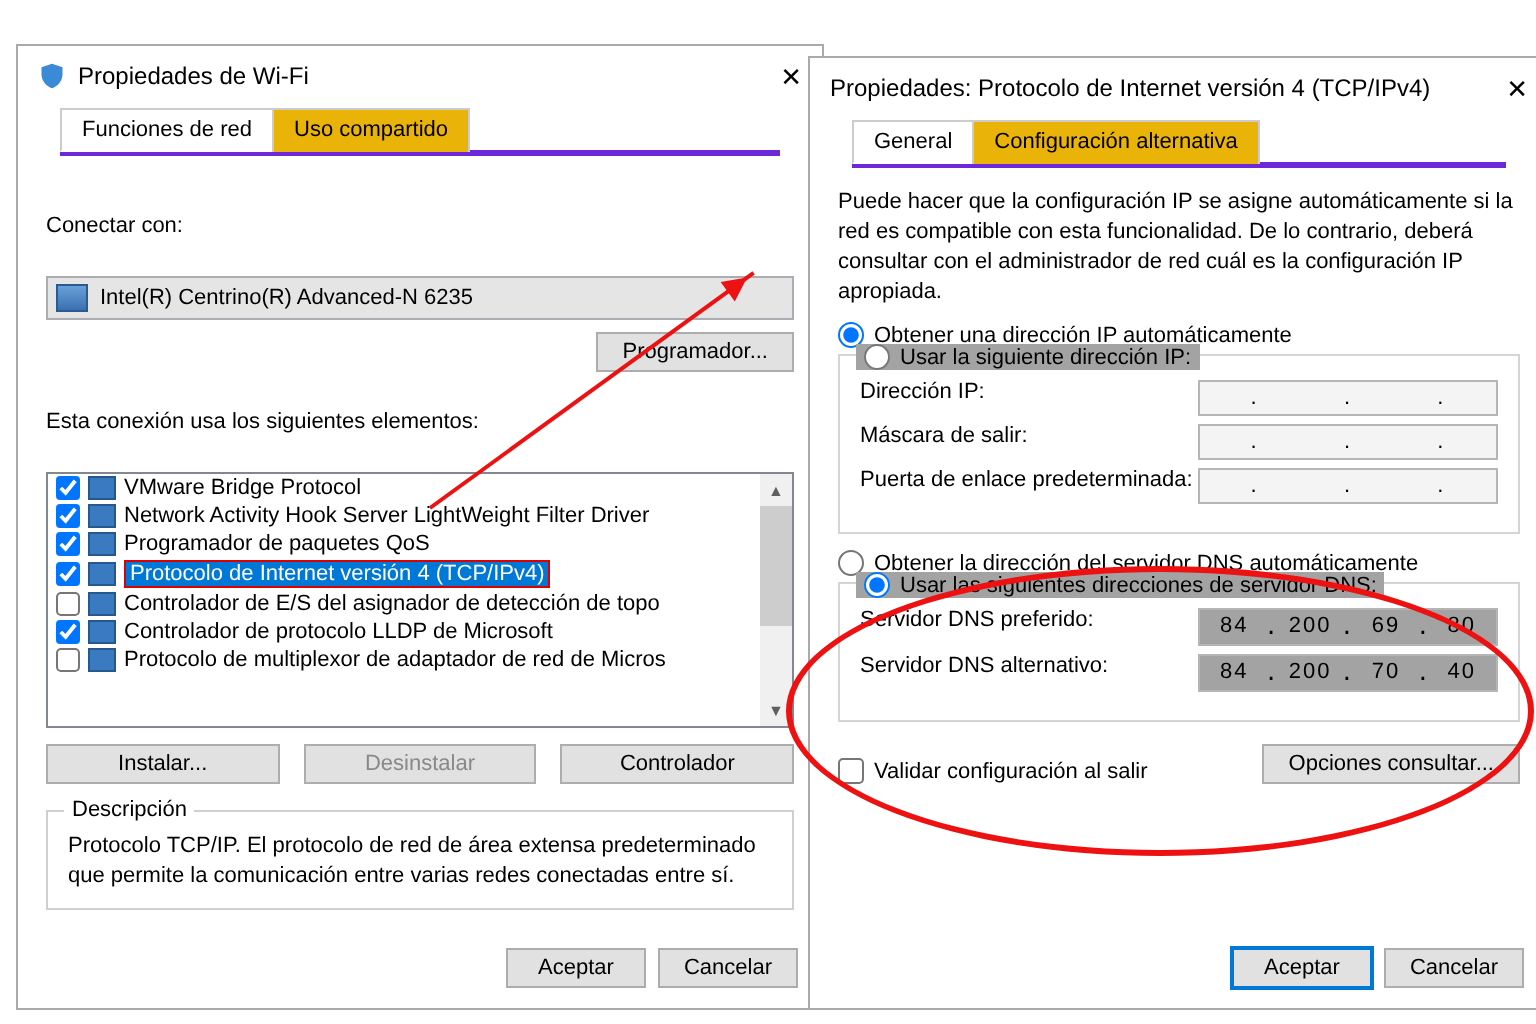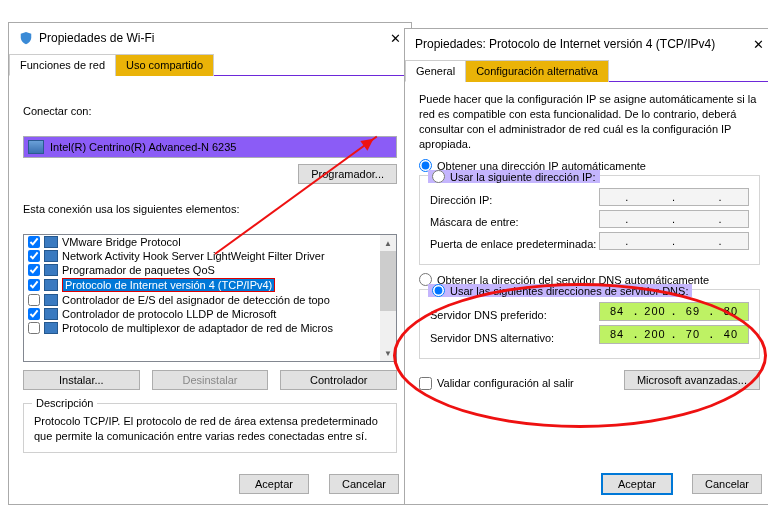--- a/index.html
+++ b/index.html
@@ -4,58 +4,58 @@
 <style>
 *{box-sizing:border-box;margin:0;padding:0;font-family:"Segoe UI",Tahoma,sans-serif;font-size:11px;color:#000}
 body{background:#fff;width:768px;height:512px;position:relative;overflow:hidden}
 .window{position:absolute;background:#fff;border:1px solid #aaa}
 .w1{left:8px;top:22px;width:404px;height:483px}
 .w2{left:404px;top:28px;width:371px;height:477px}
 .titlebar{display:flex;align-items:center;padding:8px 10px;position:relative}
 .title-icon{width:14px;height:14px;margin-right:6px}
 .title-text{font-size:12px}
 .close-x{position:absolute;right:10px;top:8px;font-size:13px;font-weight:300;cursor:pointer}
-.tabs{display:flex;border-bottom:1px solid #6d28d9;margin:0 0}
+.tabs{display:flex;border-bottom:3px solid #6d28d9;margin:0 21px}
 .tab{padding:4px 10px;border:1px solid #ccc;border-bottom:none;background:#fff;position:relative;top:1px;margin-right:-1px;cursor:pointer}
 .tab.active{background:#fff;border-bottom:1px solid #fff}
 .tab.inactive{background:#eab308}
 .pane{padding:10px 14px}
 .label{margin:19px 0}
-.adapter-box{border:1px solid #abadb3;background:#8b5cf6;padding:3px 4px;display:flex;align-items:center;margin-top:4px;width:100%}
+.adapter-box{border:1px solid #abadb3;background:#e5e5e5;padding:3px 4px;display:flex;align-items:center;margin-top:4px;width:100%}
 .adapter-icon{width:16px;height:14px;margin-right:6px;background:linear-gradient(#6aa0d8,#3a70b0);border:1px solid #2a5a90}
 .btn{background:#e1e1e1;border:1px solid #adadad;padding:3px 12px;min-width:70px;text-align:center;cursor:pointer;font-size:11px}
 .btn:disabled,.btn.disabled{color:#888}
 .btn.primary{border:1px solid #0078d7;outline:1px solid #0078d7}
 .btn-row{display:flex;justify-content:flex-end;gap:6px;margin-top:6px}
 .listbox{border:1px solid #828790;height:128px;overflow:hidden;margin:4px 0 8px 0;background:#fff;position:relative}
 .scrollbar{position:absolute;right:0;top:0;width:16px;height:100%;background:#f0f0f0;display:flex;flex-direction:column;justify-content:space-between;align-items:center}
 .scroll-arrow{width:16px;height:16px;background:#f0f0f0;display:flex;align-items:center;justify-content:center;color:#606060;font-size:8px;cursor:pointer}
 .scroll-thumb{position:absolute;right:0;top:16px;width:16px;height:60px;background:#cdcdcd}
 .li{display:flex;align-items:center;padding:1px 2px;white-space:nowrap;overflow:hidden}
 .li input[type=checkbox]{margin:0 4px 0 2px;width:12px;height:12px}
 .proto-icon{width:14px;height:12px;margin-right:4px;display:inline-block;background:#3a7ac0;border:1px solid #25588e}
 .li.sel .item-label{background:#0078d7;color:#fff;border:1px solid #d00;padding:0 2px}
 .btn-row3{display:flex;gap:12px;justify-content:space-between;margin:4px 0 10px 0}
 .btn-row3 .btn{flex:1}
 .groupbox{border:1px solid #d0d0d0;padding:10px 10px 8px 10px;margin-top:13px;position:relative}
 .groupbox .legend{position:absolute;top:-7px;left:8px;background:#fff;padding:0 4px;font-size:11px}
-.dlg-buttons{position:absolute;bottom:10px;right:12px;display:flex;gap:20px}
+.dlg-buttons{position:absolute;bottom:10px;right:12px;display:flex;gap:6px}
 .pane2{padding:10px 14px}
 .info-text{line-height:1.35;margin-bottom:8px}
 .radio{display:flex;align-items:center;margin:3px 0}
 .radio input{margin-right:5px}
 .fieldset{border:1px solid #d5d5d5;padding:8px 10px 10px 10px;margin:2px 0 8px 0;position:relative}
 .fieldset.disabled{color:#888}
-.fieldset .legend{position:absolute;top:-8px;left:8px;background:#c4b5fd;padding:0 4px}
-.field-row{display:flex;align-items:flex-end;margin:4px 0}
+.fieldset .legend{position:absolute;top:-8px;left:8px;background:#a3a3a3;padding:0 4px}
+.field-row{display:flex;align-items:flex-start;margin:4px 0}
 .field-row .fl{flex:1}
-.ipbox{width:150px;border:1px solid #b5b5b5;background:#bef264;padding:2px 4px;display:flex;justify-content:space-around;letter-spacing:1px;font-family:Consolas,monospace;font-size:11px}
+.ipbox{width:150px;border:1px solid #b5b5b5;background:#a3a3a3;padding:2px 4px;display:flex;justify-content:space-around;letter-spacing:1px;font-family:Consolas,monospace;font-size:11px}
 .ipbox.disabled{background:#f4f4f4;color:#888}
 .ipbox span{min-width:22px;text-align:center}
-.checkbox-row{display:flex;align-items:flex-start;margin-top:8px}
+.checkbox-row{display:flex;align-items:center;margin-top:8px}
 .checkbox-row input{margin-right:5px}
 .adv-row{display:flex;justify-content:space-between;align-items:center;margin-top:10px}
 .arrow{position:absolute;left:215px;top:253px;width:200px;height:2px;background:#e11;transform:rotate(-36deg);transform-origin:left center;pointer-events:none;z-index:20}
 .arrow::after{content:"";position:absolute;right:-2px;top:-5px;border:6px solid transparent;border-left:12px solid #e11}
 .ellipse{position:absolute;left:393px;top:283px;width:374px;height:145px;border:3px solid #e11;border-radius:50%;pointer-events:none;z-index:20}
 </style>
 </head>
 <body>
 
 <div class="window w1">
@@ -166,21 +166,21 @@
         </div>
       <div class="field-row">
           <span class="fl">Dirección IP:</span>
           <div class="ipbox disabled">
             <span>.</span>
             <span>.</span>
             <span>.</span>
           </div>
         </div>
       <div class="field-row">
-          <span class="fl">Máscara de entre:</span>
+          <span class="fl">Máscara de salir:</span>
           <div class="ipbox disabled">
             <span>.</span>
             <span>.</span>
             <span>.</span>
           </div>
         </div>
       <div class="field-row">
           <span class="fl">Puerta de enlace predeterminada:</span>
           <div class="ipbox disabled">
             <span>.</span>
@@ -207,21 +207,21 @@
           <span class="fl">Servidor DNS alternativo:</span>
         <div class="ipbox"><span>84</span>.<span>200</span>.<span>70</span>.<span>40</span></div>
       </div>
     </div>
 
     <div class="adv-row">
       <label class="checkbox-row">
           <input type="checkbox" style="">
           <span>Validar configuración al salir</span>
         </label>
-      <button class="btn">Microsoft avanzadas...</button>
+      <button class="btn">Opciones consultar...</button>
     </div>
   </div>
   <div class="dlg-buttons">
     <button class="btn primary">Aceptar</button>
     <button class="btn">Cancelar</button>
   </div>
 </div>
 
 <div class="arrow"></div>
 <div class="ellipse"></div>

